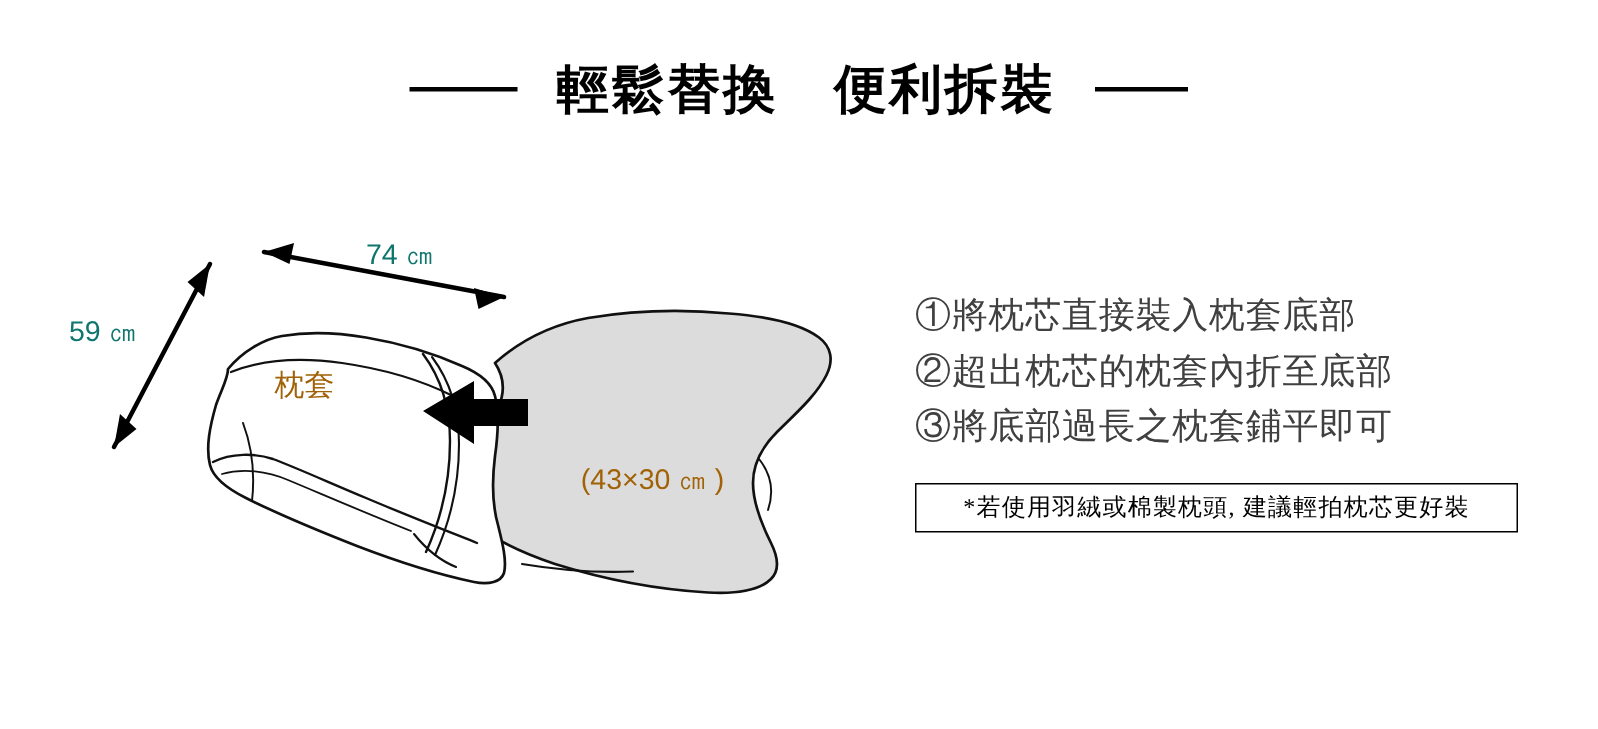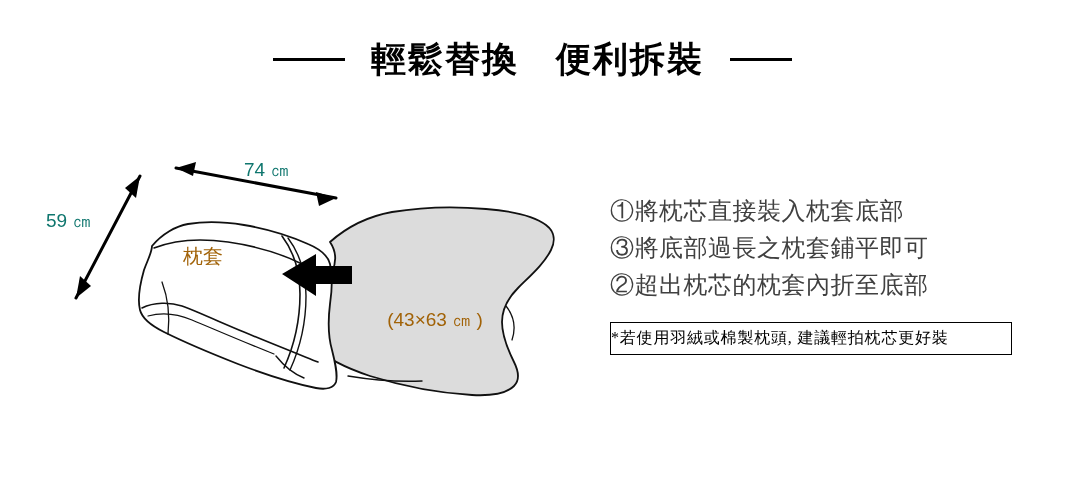--- a/index.html
+++ b/index.html
@@ -107,20 +107,21 @@
   .footnote-box {
     position: absolute;
     left: 610px;
     top: 322px;
     width: 402px;
     height: 33px;
     border: 1.5px solid #000;
     box-sizing: border-box;
     display: flex;
     align-items: center;
+    justify-content: center;
   }
   .footnote-text {
     font-family: "Liberation Serif", "DejaVu Serif", serif;
     font-size: 16px;
     letter-spacing: 0.8px;
     color: #000;
     white-space: pre;
   }
 </style>
 </head>
@@ -188,25 +189,25 @@
         <path d="M 110,46 L 106,68 L 95,58 Z" fill="#000000"></path>
         <path d="M 46,168 L 50,146 L 61,156 Z" fill="#000000"></path>
       </g>
     </svg>
   </div>
 
   <div class="dim-label dim-74">74 ㎝</div>
   <div class="dim-label dim-46">59 ㎝</div>
 
   <div class="pillow-label label-case">枕套</div>
-  <div class="pillow-label label-core-size">(43×63 ㎝ )</div>
+  <div class="pillow-label label-core-size">(43×30 ㎝ )</div>
 
   <div class="steps">
     <div class="step">①將枕芯直接裝入枕套底部</div>
+    <div class="step">②超出枕芯的枕套內折至底部</div>
     <div class="step">③將底部過長之枕套鋪平即可</div>
-    <div class="step">②超出枕芯的枕套內折至底部</div>
   </div>
 
   <div class="footnote-box">
     <span class="footnote-text">*若使用羽絨或棉製枕頭, 建議輕拍枕芯更好裝</span>
   </div>
 
 </div>
 
 </body></html>

